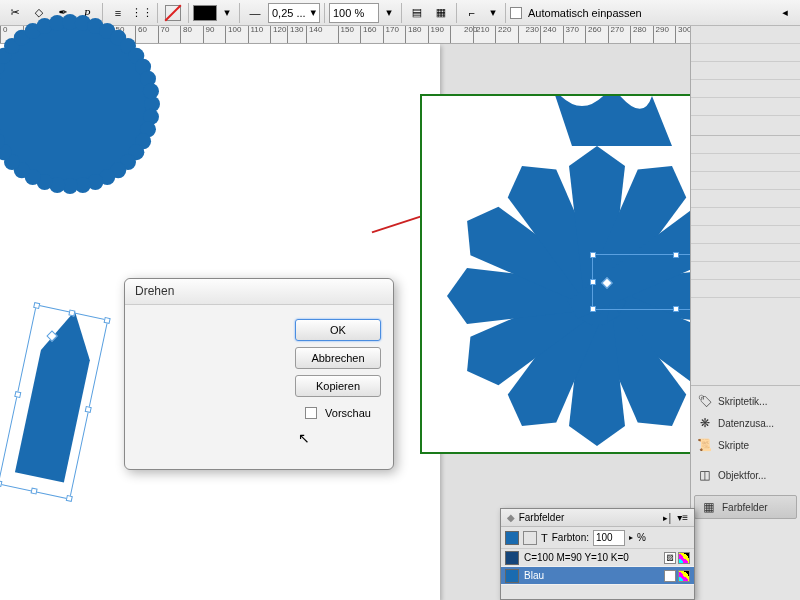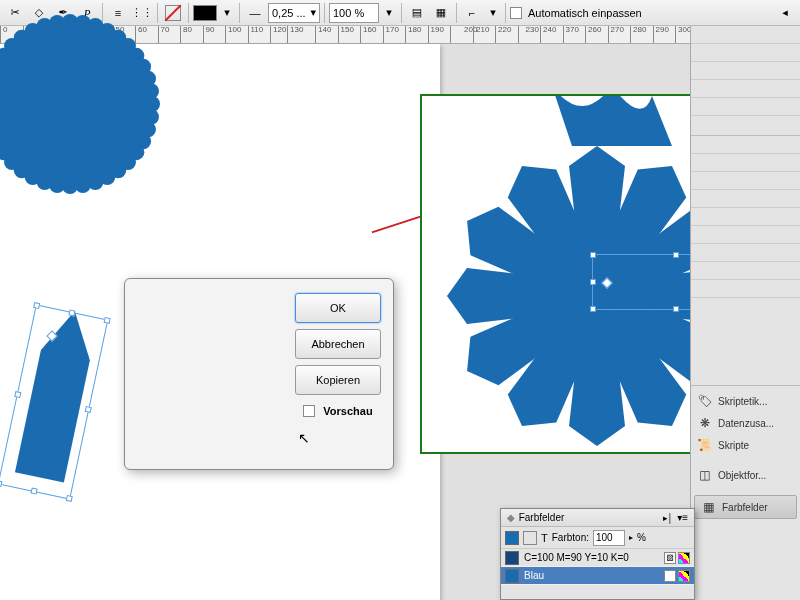--- a/index.html
+++ b/index.html
@@ -26,23 +26,23 @@
 .inset { position: absolute; top: 50px; left: 420px; width: 350px; height: 360px; border: 2px solid #1a7a1a; background: #fff; overflow: hidden; }
 .arrow { position: absolute; top: 175px; left: 370px; width: 80px; height: 2px; background: #c22; transform: rotate(-18deg); }
 .arrow::after { content: ""; position: absolute; right: -2px; top: -4px; border-left: 10px solid #c22; border-top: 5px solid transparent; border-bottom: 5px solid transparent; }
 
 .dialog { position: absolute; top: 278px; left: 124px; width: 270px; height: 192px; background: #f3f3f3; border: 1px solid #888; border-radius: 6px; box-shadow: 3px 3px 12px rgba(0,0,0,.3); }
 .dialog-title { height: 26px; background: linear-gradient(#fdfdfd,#e8e8e8); border-bottom: 1px solid #ccc; border-radius: 6px 6px 0 0; font-size: 12px; padding: 5px 10px; color: #333; }
 .dialog-body { padding: 14px 12px; display: flex; gap: 14px; }
 .dlg-left { display: flex; align-items: flex-start; gap: 6px; font-size: 12px; }
 .dlg-input { width: 48px; height: 20px; border: 1px solid #7a9fd4; background: #cde2ff; font-size: 11px; padding: 0 3px; color: #003; display: flex; align-items: center; }
 .dlg-buttons { display: flex; flex-direction: column; gap: 6px; margin-left: auto; }
-.dlg-btn { width: 86px; height: 30px; background: linear-gradient(#fefefe,#e2e2e2); border: 1px solid #9a9a9a; border-radius: 3px; font-size: 11px; }
+.dlg-btn { width: 86px; height: 22px; background: linear-gradient(#fefefe,#e2e2e2); border: 1px solid #9a9a9a; border-radius: 3px; font-size: 11px; }
 .dlg-btn.primary { border: 1px solid #4a8de0; box-shadow: 0 0 2px #5aa0ff; }
-.dlg-chk-row { display: flex; align-items: center; gap: 4px; font-size: 11px; margin-top: 4px; justify-content: center; font-weight: bold; }
+.dlg-chk-row { display: flex; align-items: center; gap: 4px; font-size: 11px; margin-top: 4px; justify-content: center; }
 .cursor { position: absolute; top: 430px; left: 298px; font-size: 14px; pointer-events: none; }
 
 .right-col { position: absolute; top: 26px; right: 0; width: 110px; height: 574px; background: #e4e4e4; border-left: 1px solid #aaa; }
 .panel-tabs { height: 110px; border-bottom: 1px solid #bbb; }
 .panel-stub { height: 18px; border-bottom: 1px solid #ccc; }
 .panel-list { padding: 4px 0; }
 .panel-item { display: flex; align-items: center; gap: 5px; padding: 3px 6px; font-size: 10px; color: #333; }
 .panel-item.sel { background: linear-gradient(#dcdcdc,#c8c8c8); border: 1px solid #aaa; border-radius: 2px; margin: 1px 3px; }
 .picon { width: 16px; height: 16px; display: flex; align-items: center; justify-content: center; font-size: 12px; }
 
@@ -110,21 +110,21 @@
     <div class="tick" style="left: 90px;">40</div>
     <div class="tick" style="left: 112.5px;">50</div>
     <div class="tick" style="left: 135px;">60</div>
     <div class="tick" style="left: 157.5px;">70</div>
     <div class="tick" style="left: 180px;">80</div>
     <div class="tick" style="left: 202.5px;">90</div>
     <div class="tick" style="left: 225px;">100</div>
     <div class="tick" style="left: 247.5px;">110</div>
     <div class="tick" style="left: 270px;">120</div>
     <div class="tick" style="left: 287px;">130</div>
-    <div class="tick" style="left: 315px;">140</div>
+    <div class="tick" style="left: 306px;">140</div>
     <div class="tick" style="left: 337.5px;">150</div>
     <div class="tick" style="left: 360px;">160</div>
     <div class="tick" style="left: 382.5px;">170</div>
     <div class="tick" style="left: 405px;">180</div>
     <div class="tick" style="left: 427.5px;">190</div>
     <div class="tick" style="left: 450px; padding-left: 13px;">200</div>
     <div class="tick" style="left: 473px;">210</div>
     <div class="tick" style="left: 495px;">220</div>
     <div class="tick" style="left: 517.5px; padding-left: 7px;">230</div>
     <div class="tick" style="left: 540px; text-align: center;">240</div>
@@ -264,20 +264,21 @@
       <div class="handle" style="top:-3px;left:50%;margin-left:-3px;"></div>
       <div class="handle" style="bottom:-3px;left:50%;margin-left:-3px;"></div>
       <div class="handle" style="top:50%;left:-3px;margin-top:-3px;"></div>
       <div class="handle" style="top:50%;right:-3px;margin-top:-3px;"></div>
       <div class="anchor" style="top:24px;left:10px;"></div>
     </div>
   </div>
 </div>
 
 <div class="dialog">
+  <div class="dialog-title">Drehen</div>
   <div class="dialog-body">
     <div class="dlg-buttons">
       <button class="dlg-btn primary">OK</button>
       <button class="dlg-btn">Abbrechen</button>
       <button class="dlg-btn">Kopieren</button>
       <div class="dlg-chk-row">
         <div class="chk"></div>
         <span>Vorschau</span>
       </div>
     </div>

